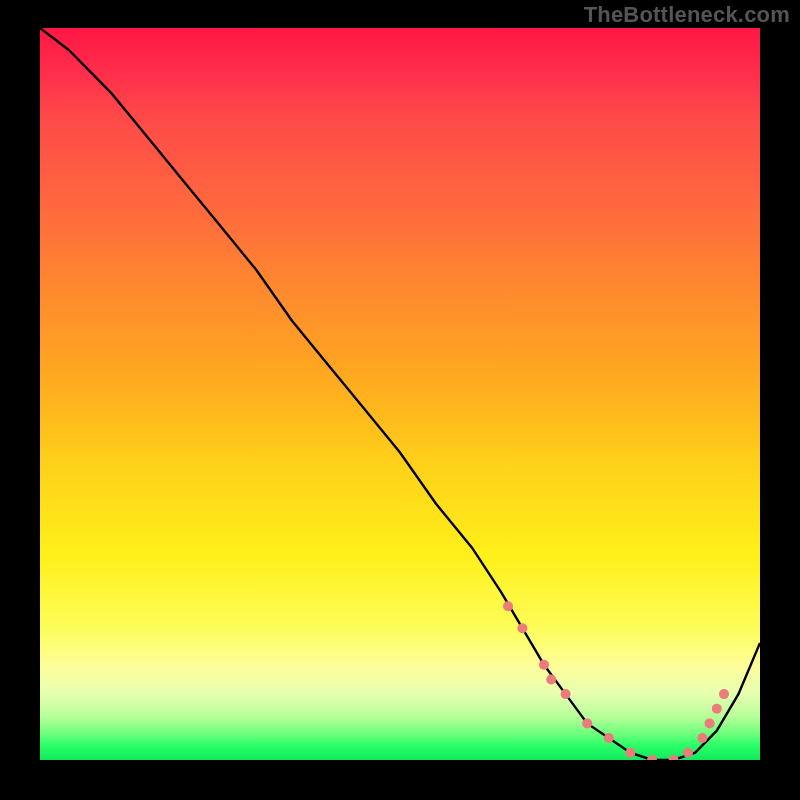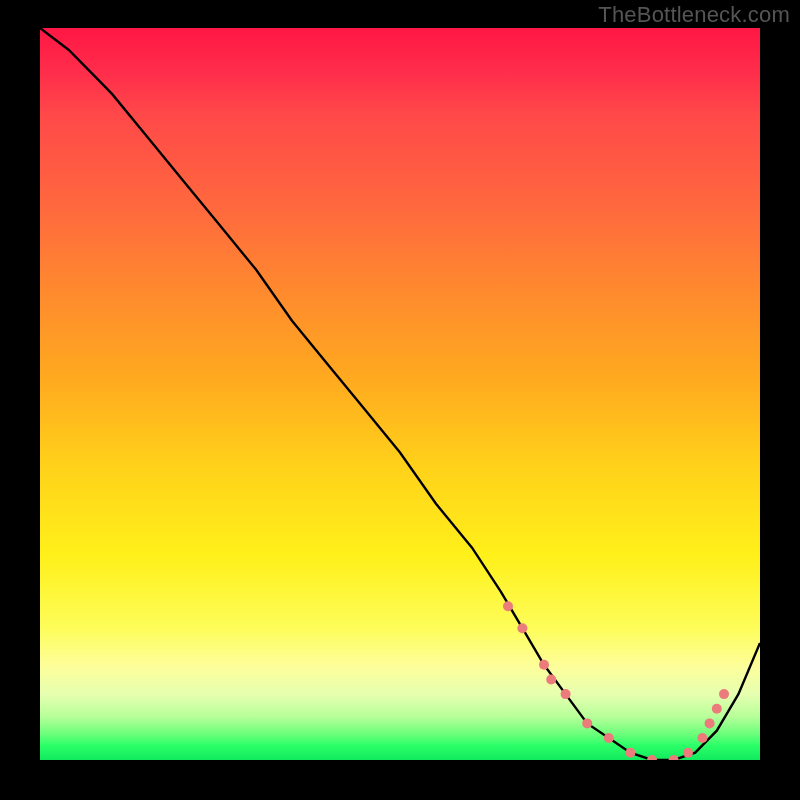--- a/index.html
+++ b/index.html
@@ -16,21 +16,21 @@
     width: 800px;
     height: 800px;
     background: #000;
   }
   .watermark {
     position: absolute;
     top: 2px;
     right: 10px;
     color: #555;
     font-size: 22px;
-    font-weight: 400;
+    font-weight: 700;
     letter-spacing: 0.2px;
     z-index: 4;
   }
   .plot-area {
     position: absolute;
     left: 40px;
     top: 28px;
     width: 720px;
     height: 732px;
     

